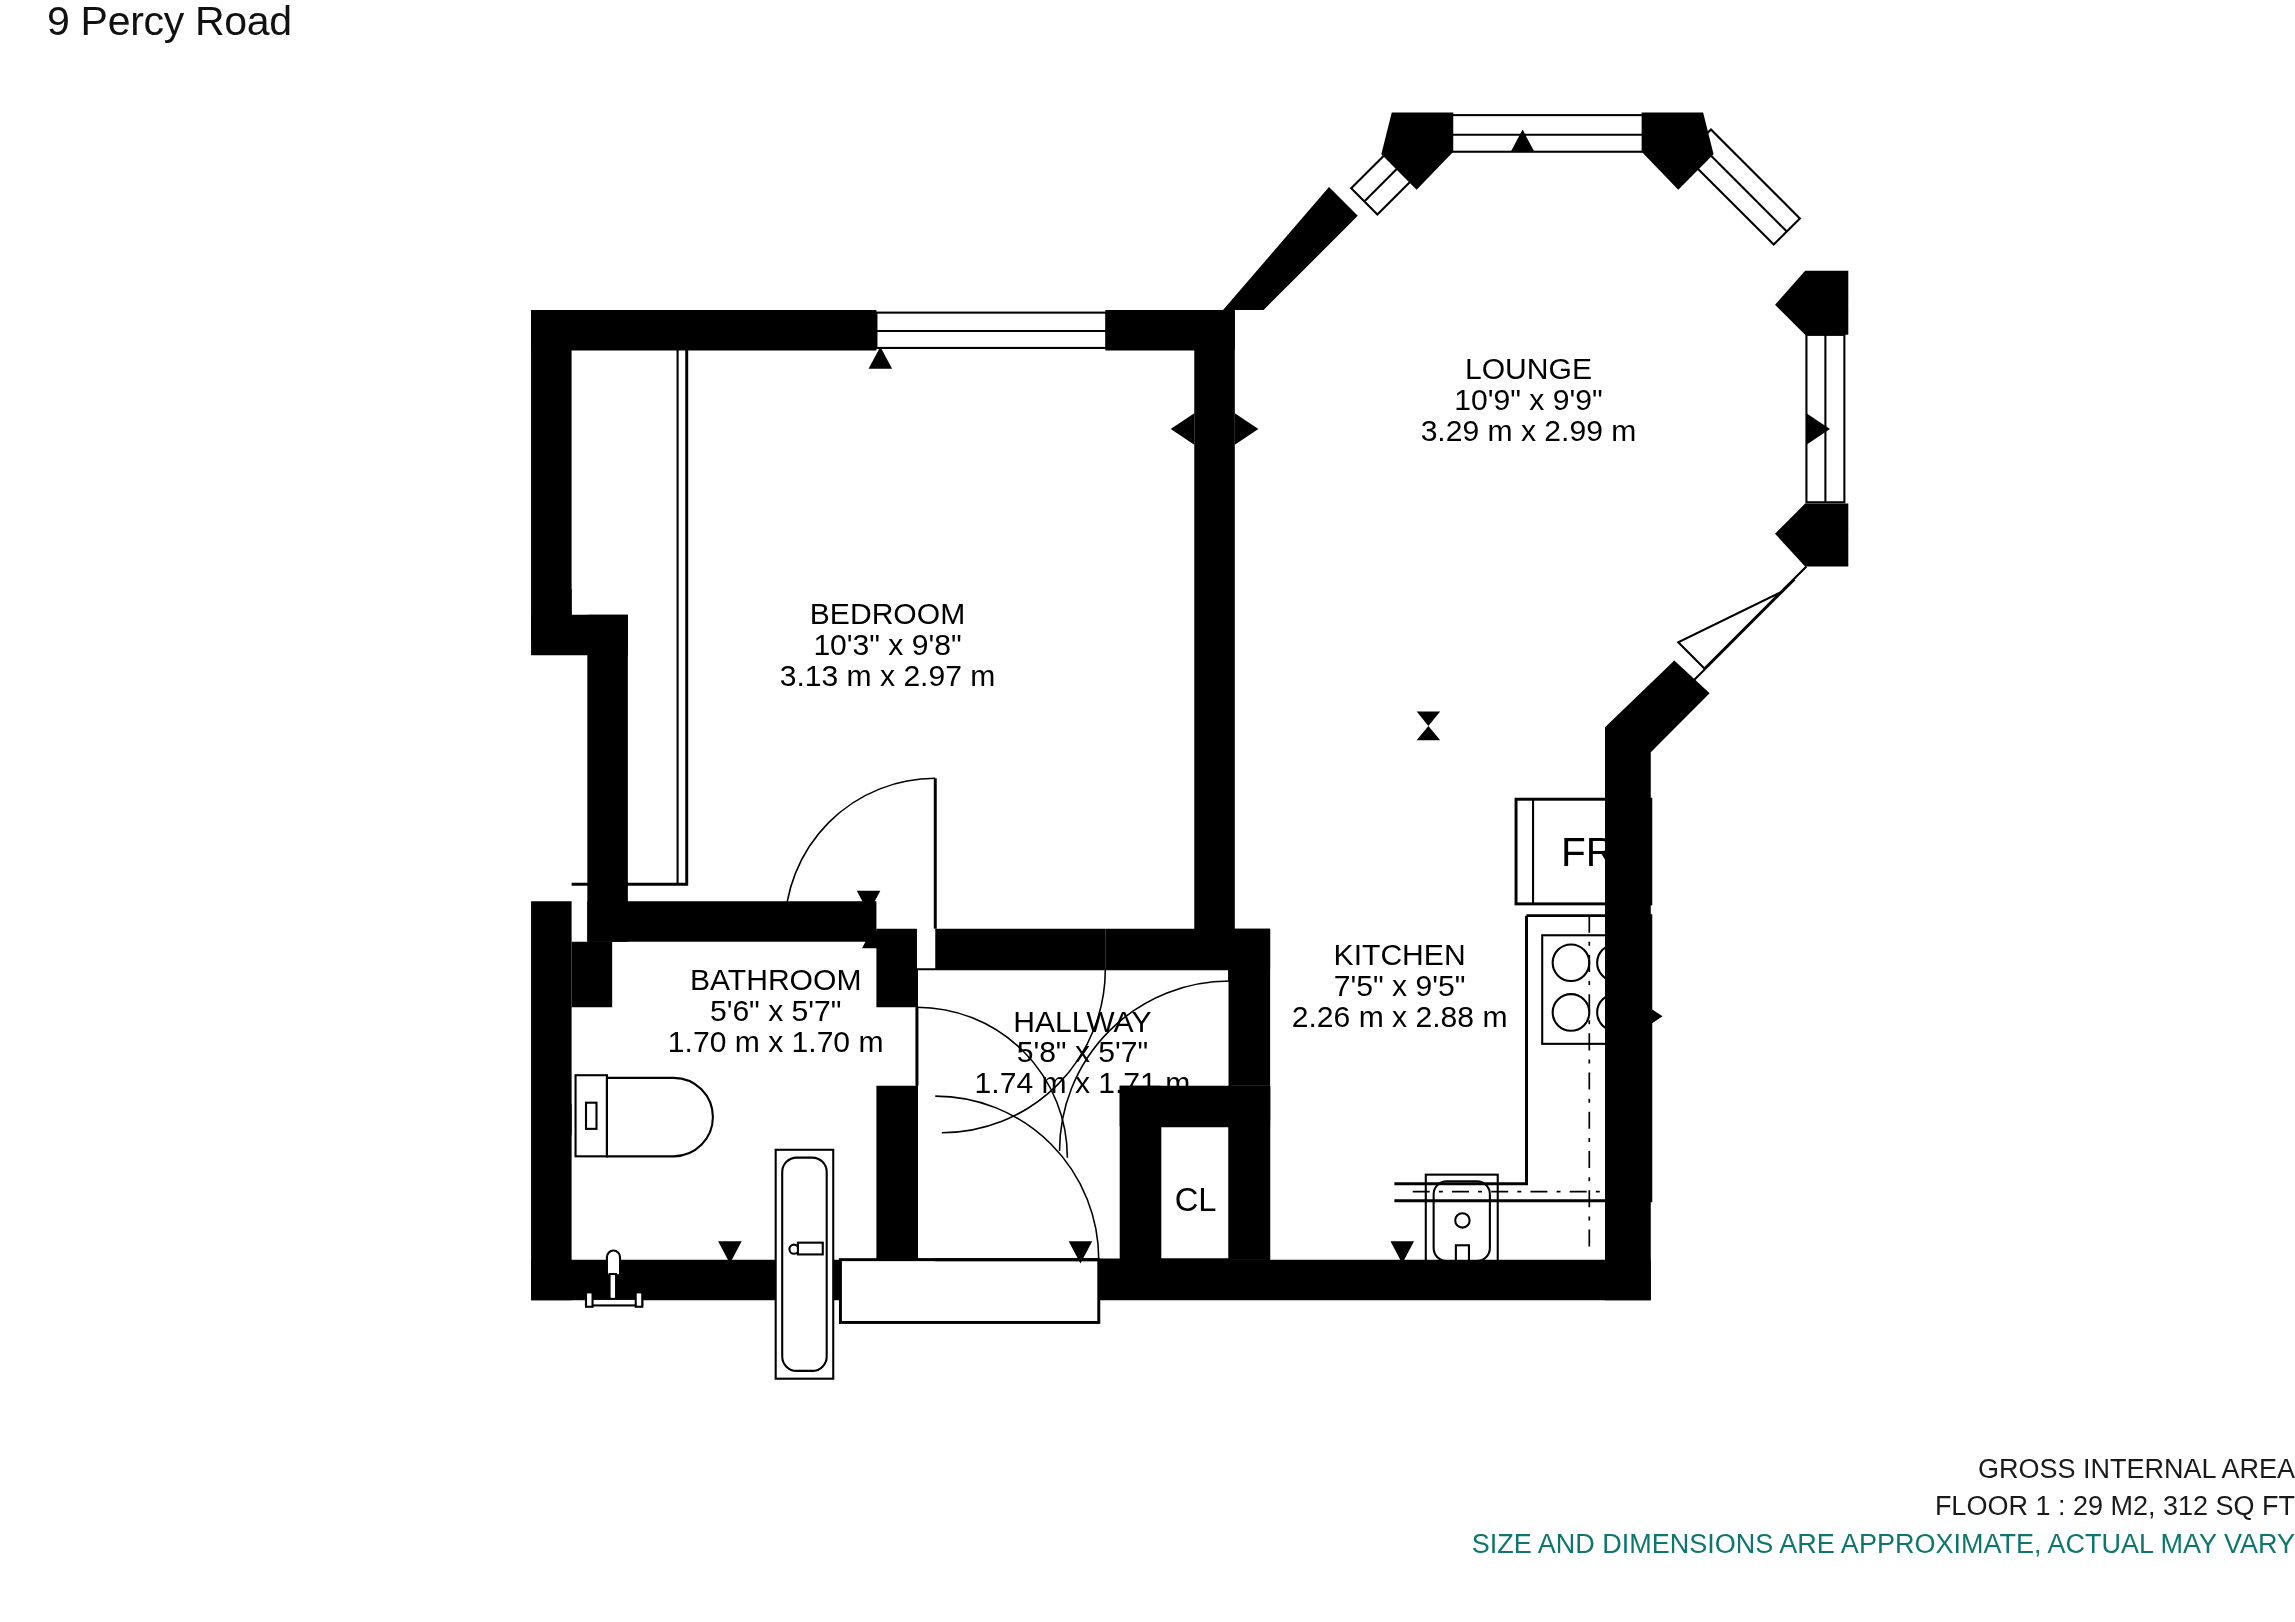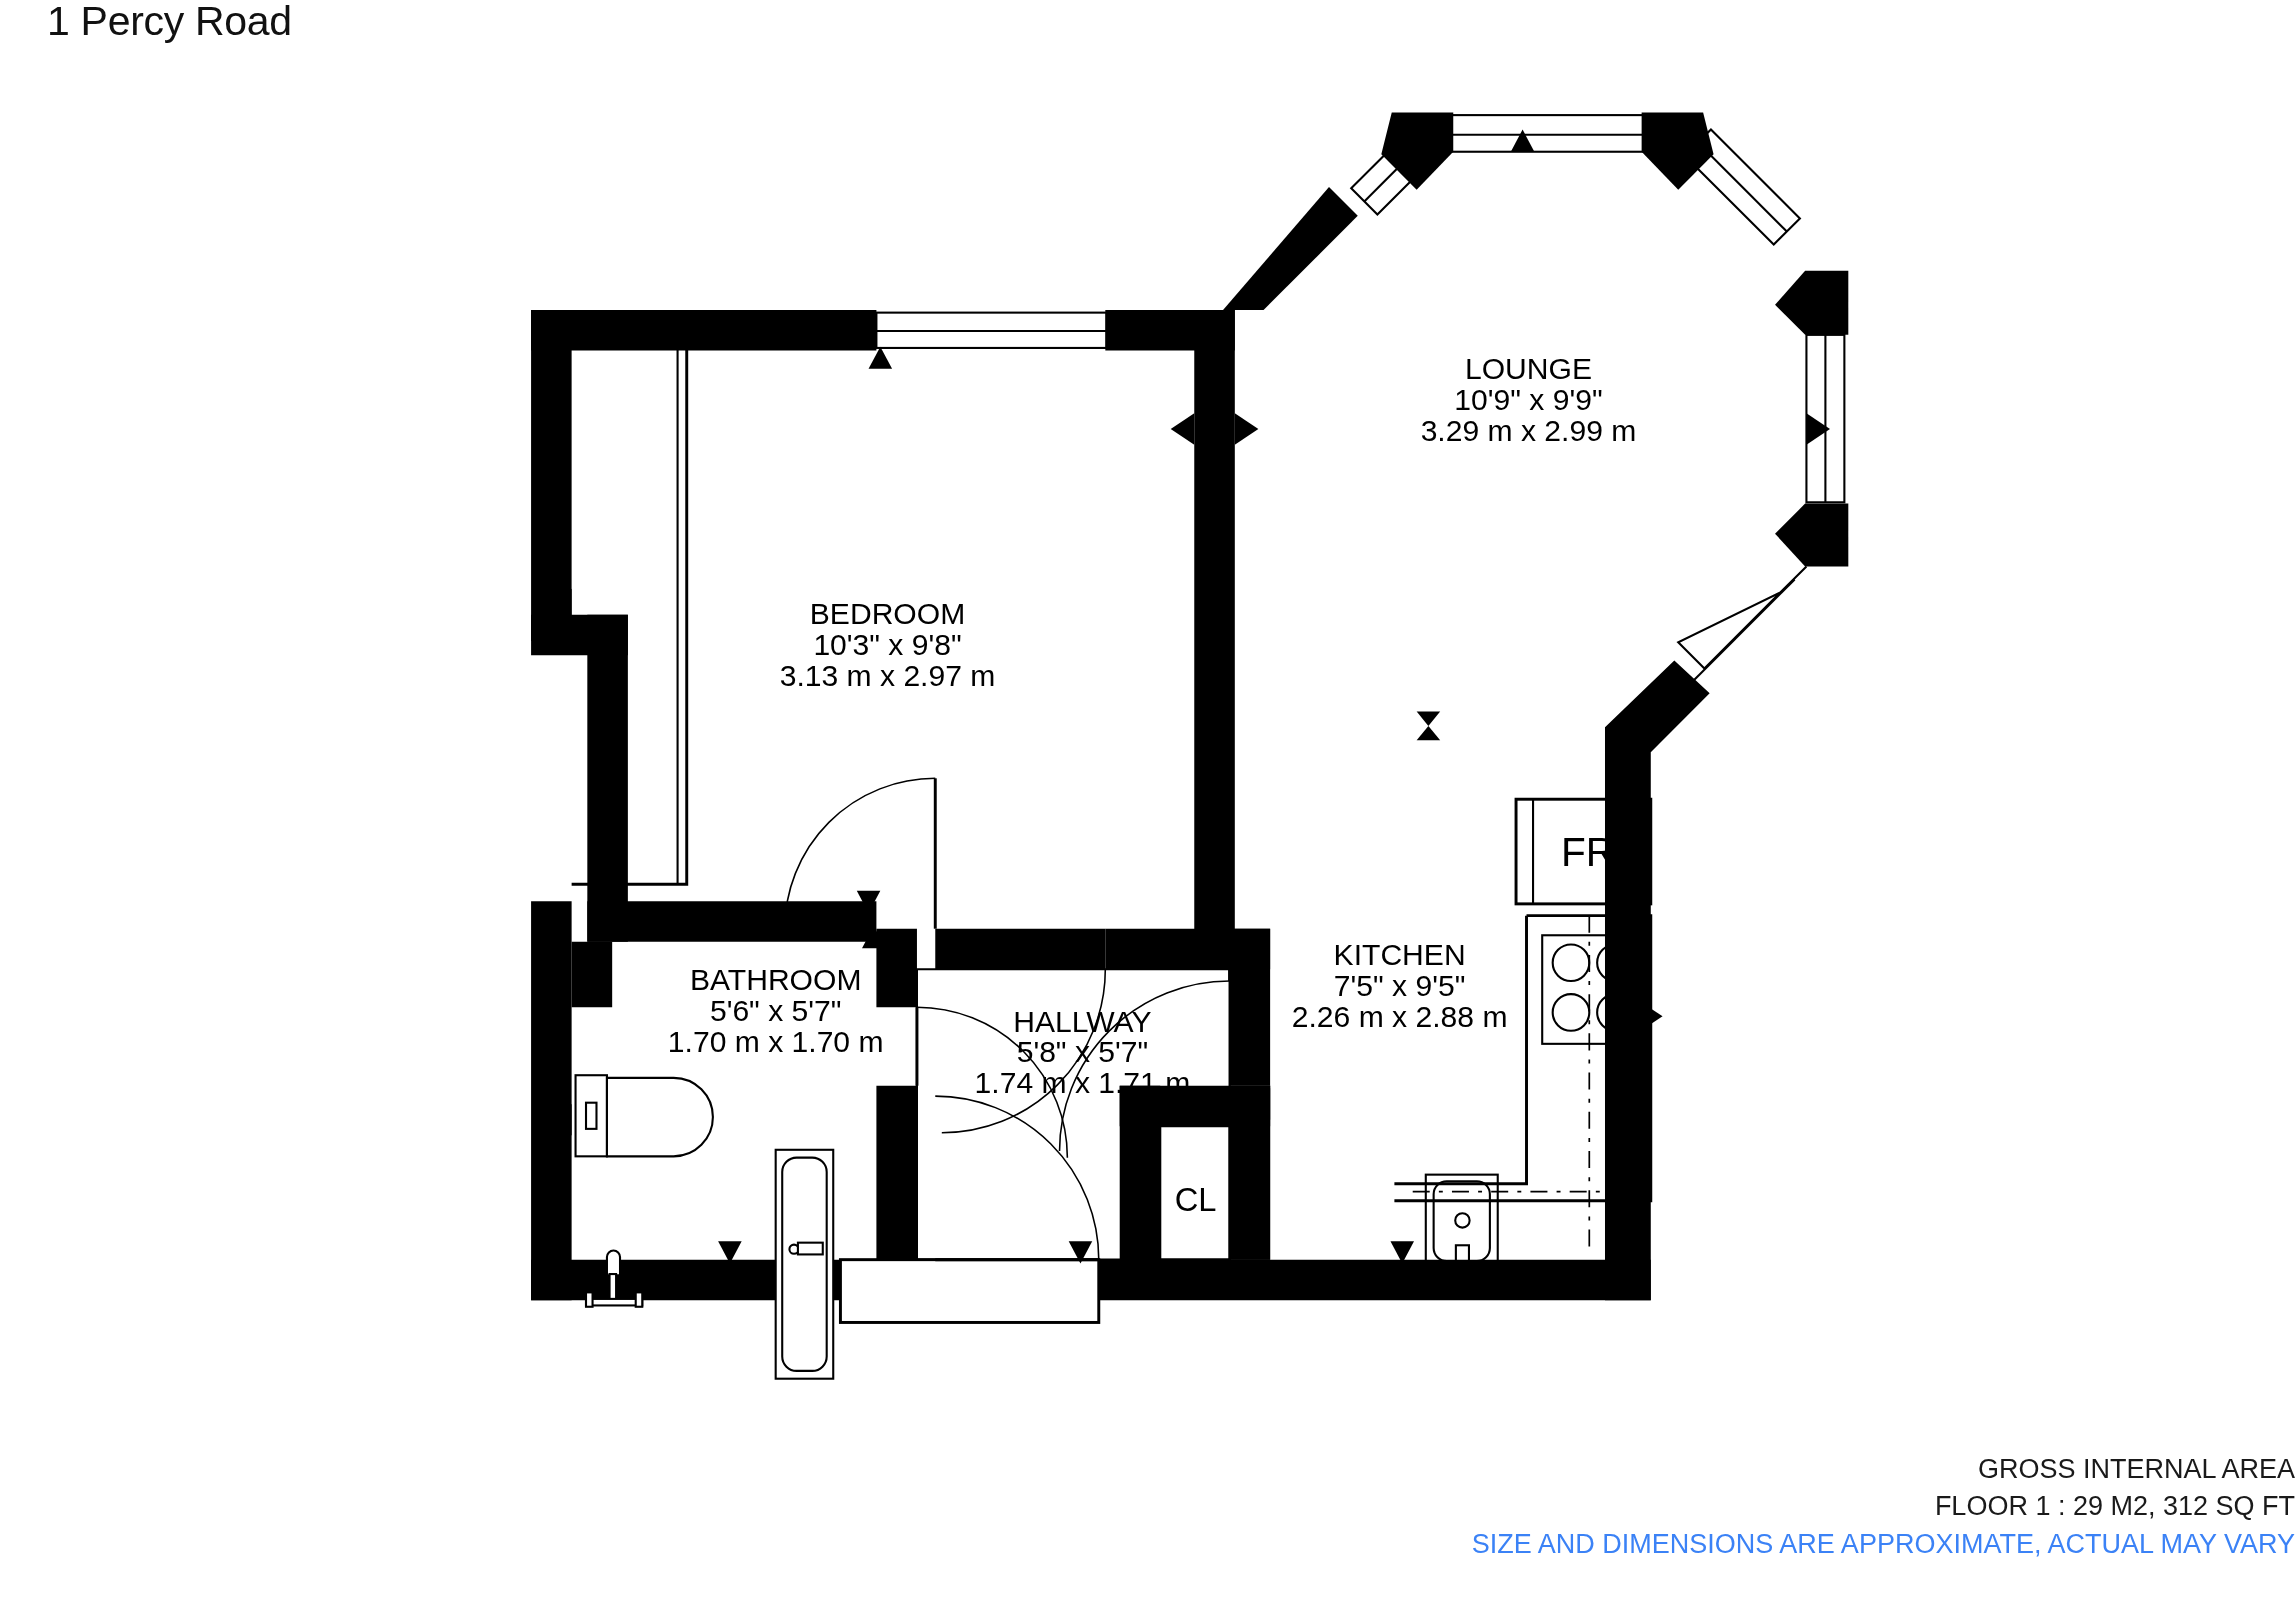--- a/index.html
+++ b/index.html
@@ -75,37 +75,37 @@
     text-align: center;
   }
   #footer .fline {
     font-size: 27px;
     line-height: 1.38;
     color: #1a1a1a;
     white-space: nowrap;
     text-align: right;
   }
   #footer .fline.disclaimer {
-    color: #3b82f6;
+    color: #0f766e;
     font-size: 27px;
   }
   .wall  { fill: #000000; stroke: none; }
   .thin  { fill: none; stroke: #000000; stroke-width: 3.2; }
   .thin2 { fill: none; stroke: #000000; stroke-width: 4.5; }
   .fixt  { fill: #ffffff; stroke: #000000; stroke-width: 3.2; }
   .swing { fill: none; stroke: #000000; stroke-width: 2.4; }
   .dash  { fill: none; stroke: #000000; stroke-width: 2.6; stroke-dasharray: 26 14 6 14; }
   .marker{ fill: #000000; stroke: none; }
 </style>
 </head>
 <body>
 
 <div id="page">
 
-  <div id="title">1 Percy Road</div>
+  <div id="title">9 Percy Road</div>
 
   <svg id="plan-svg" viewBox="0 0 3509 2480">
 
     <g>
 
       <path class="wall" d="M 812,474 L 1340,474 L 1340,536 L 812,536 Z"></path>
 
       <path class="wall" d="M 1690,474 L 1888,474 L 1888,536 L 1690,536 Z"></path>
 
       <path class="wall" d="M 812,474 L 874,474 L 874,980 L 812,980 Z"></path>

